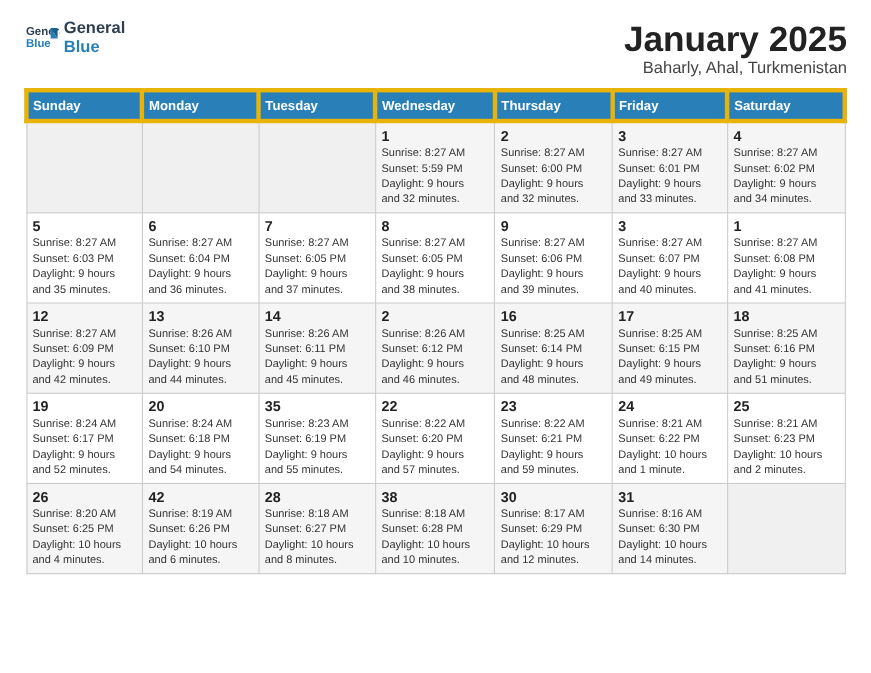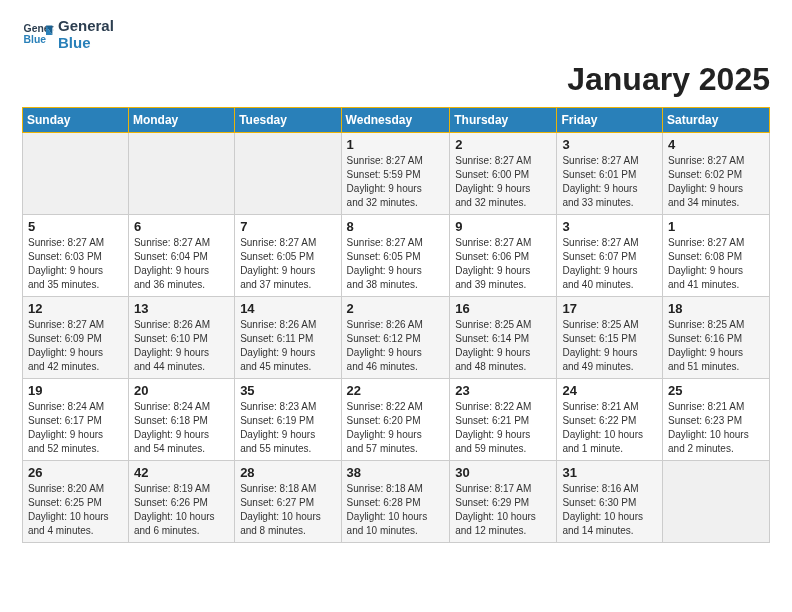--- a/index.html
+++ b/index.html
@@ -27,21 +27,20 @@
       align-items: center;
       gap: 0;
     }
     .logo-icon {
       width: 32px;
       height: 32px;
       margin-right: 4px;
     }
     .title-block {
       text-align: right;
-      margin-top: 44px;
     }
     .month-title {
       font-size: 32px;
       font-weight: bold;
       color: #222;
       line-height: 1.1;
     }
     .subtitle {
       font-size: 15px;
       color: #444;
@@ -52,21 +51,21 @@
       border-collapse: collapse;
       font-size: 11px;
     }
     .calendar thead th {
       background: #2980b9;
       color: #fff;
       font-weight: bold;
       padding: 5px 4px;
       text-align: left;
       font-size: 12px;
-      border: 1px solid #eab308;
+      border: 4px solid #eab308;
     }
     .calendar tbody td {
       border: 1px solid #ccc;
       vertical-align: top;
       padding: 4px 5px;
       width: 113px;
       min-height: 80px;
       background: #fff;
     }
     .calendar tbody tr:nth-child(odd) td {
@@ -103,20 +102,21 @@
         <polygon points="30,8 38,20 30,20" fill="#2980b9"></polygon>
         <polygon points="30,8 38,20 38,8" fill="#1a6090"></polygon>
       </svg>
       <div style="display:flex;flex-direction:column;line-height:1.1;">
         <span style="font-size:15px;font-weight:bold;color:#2c3e50;">General</span>
         <span style="font-size:15px;font-weight:bold;color:#2980b9;">Blue</span>
       </div>
     </div>
     <div class="title-block">
       <div class="month-title">January 2025</div>
+      <div class="subtitle">Baharly, Ahal, Turkmenistan</div>
     </div>
   </div>
 
   <table class="calendar">
     <thead>
       <tr>
       <th>Sunday</th>
           <th>Monday</th>
           <th>Tuesday</th>
           <th>Wednesday</th>

